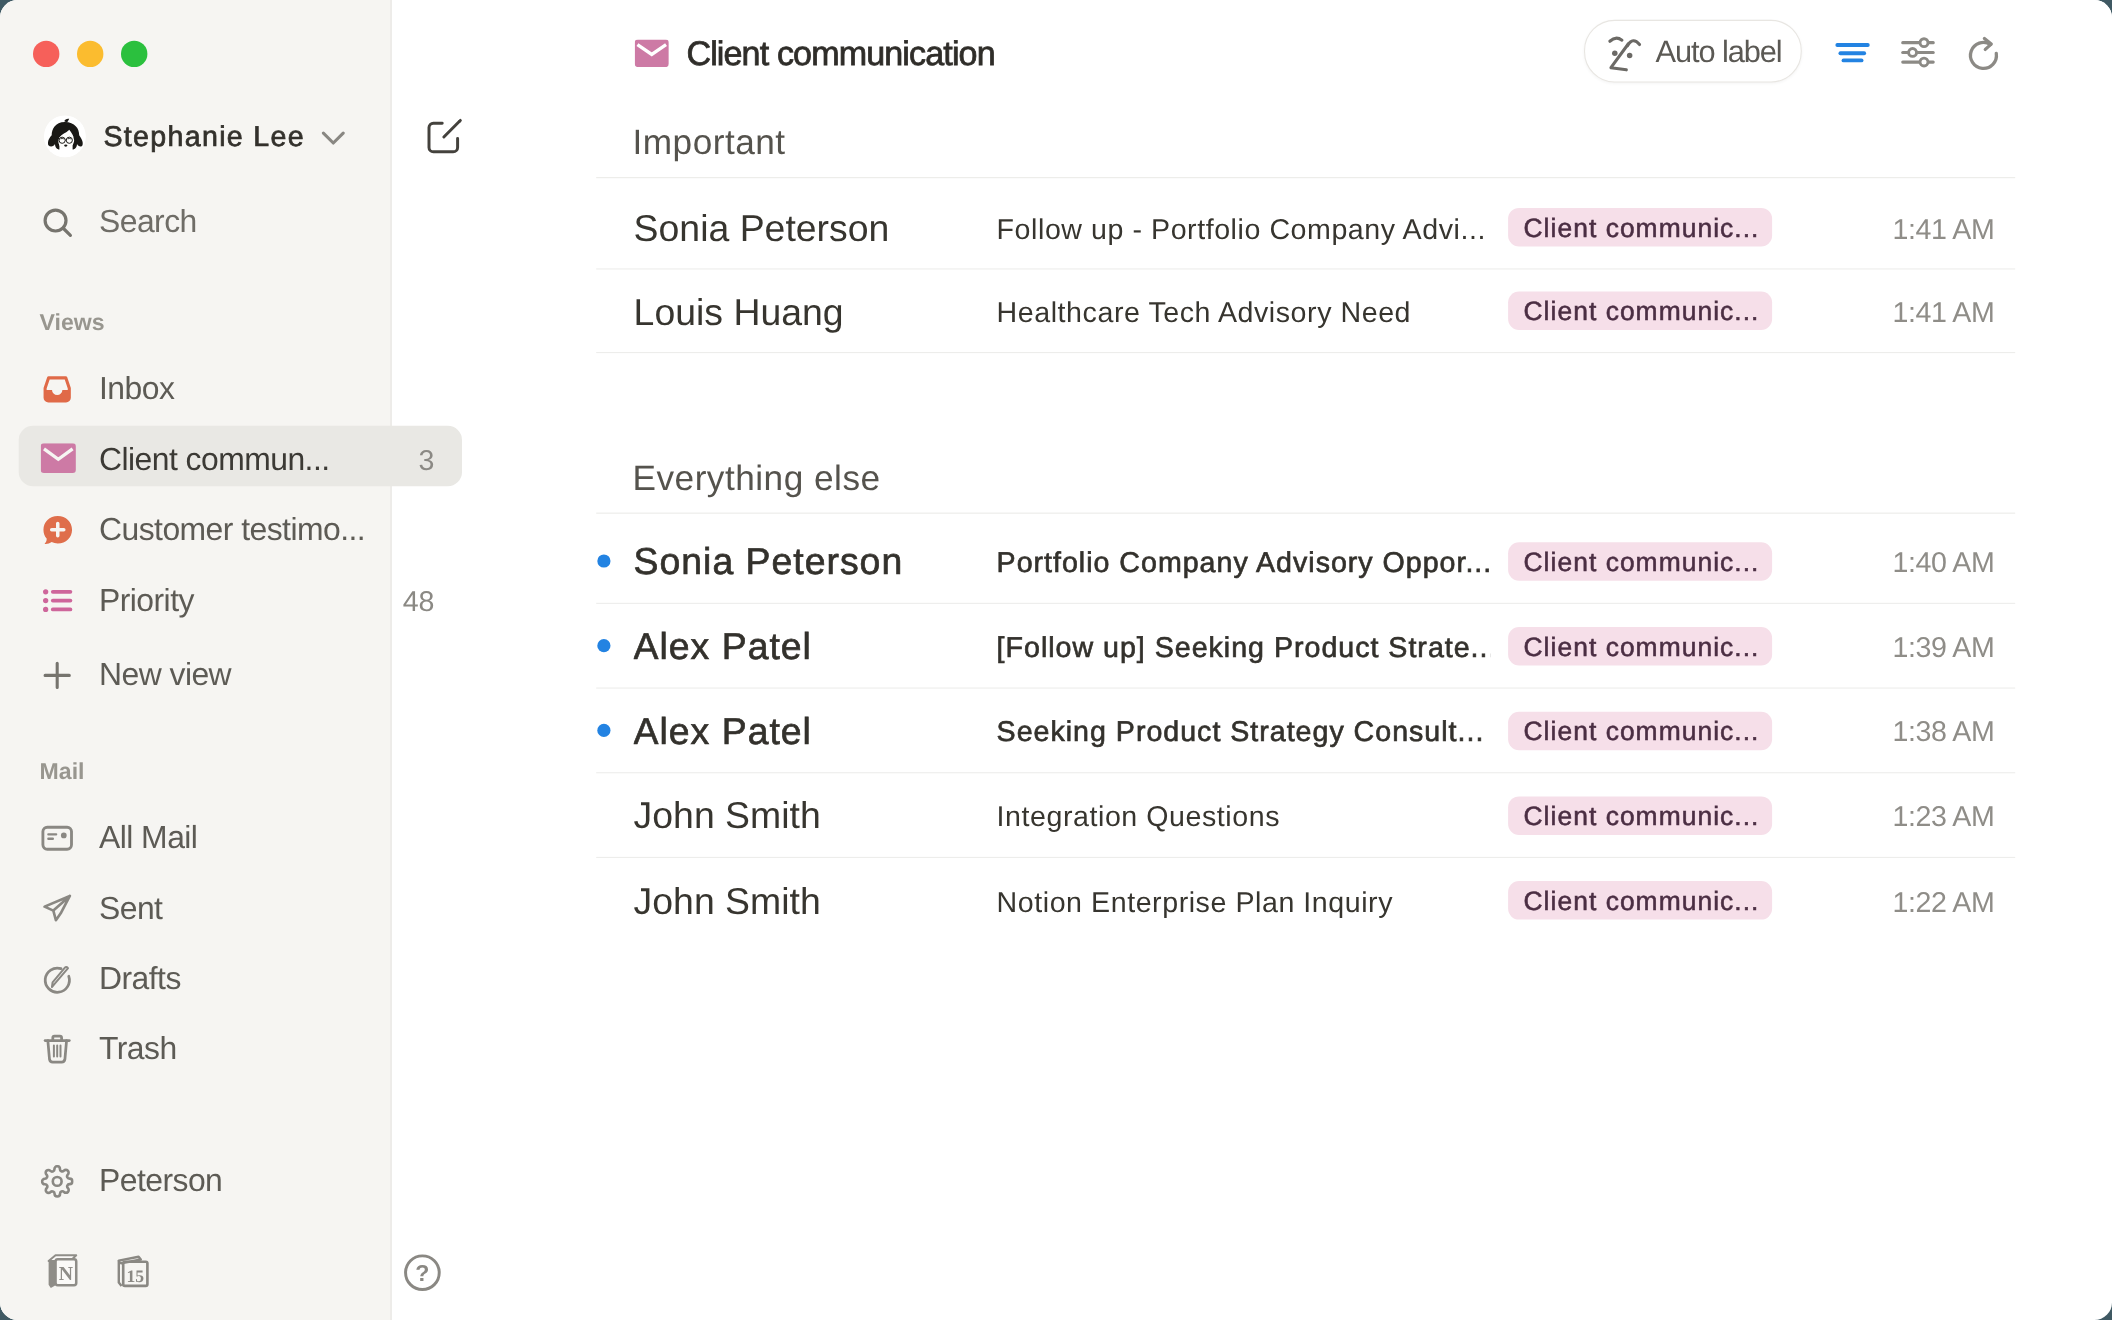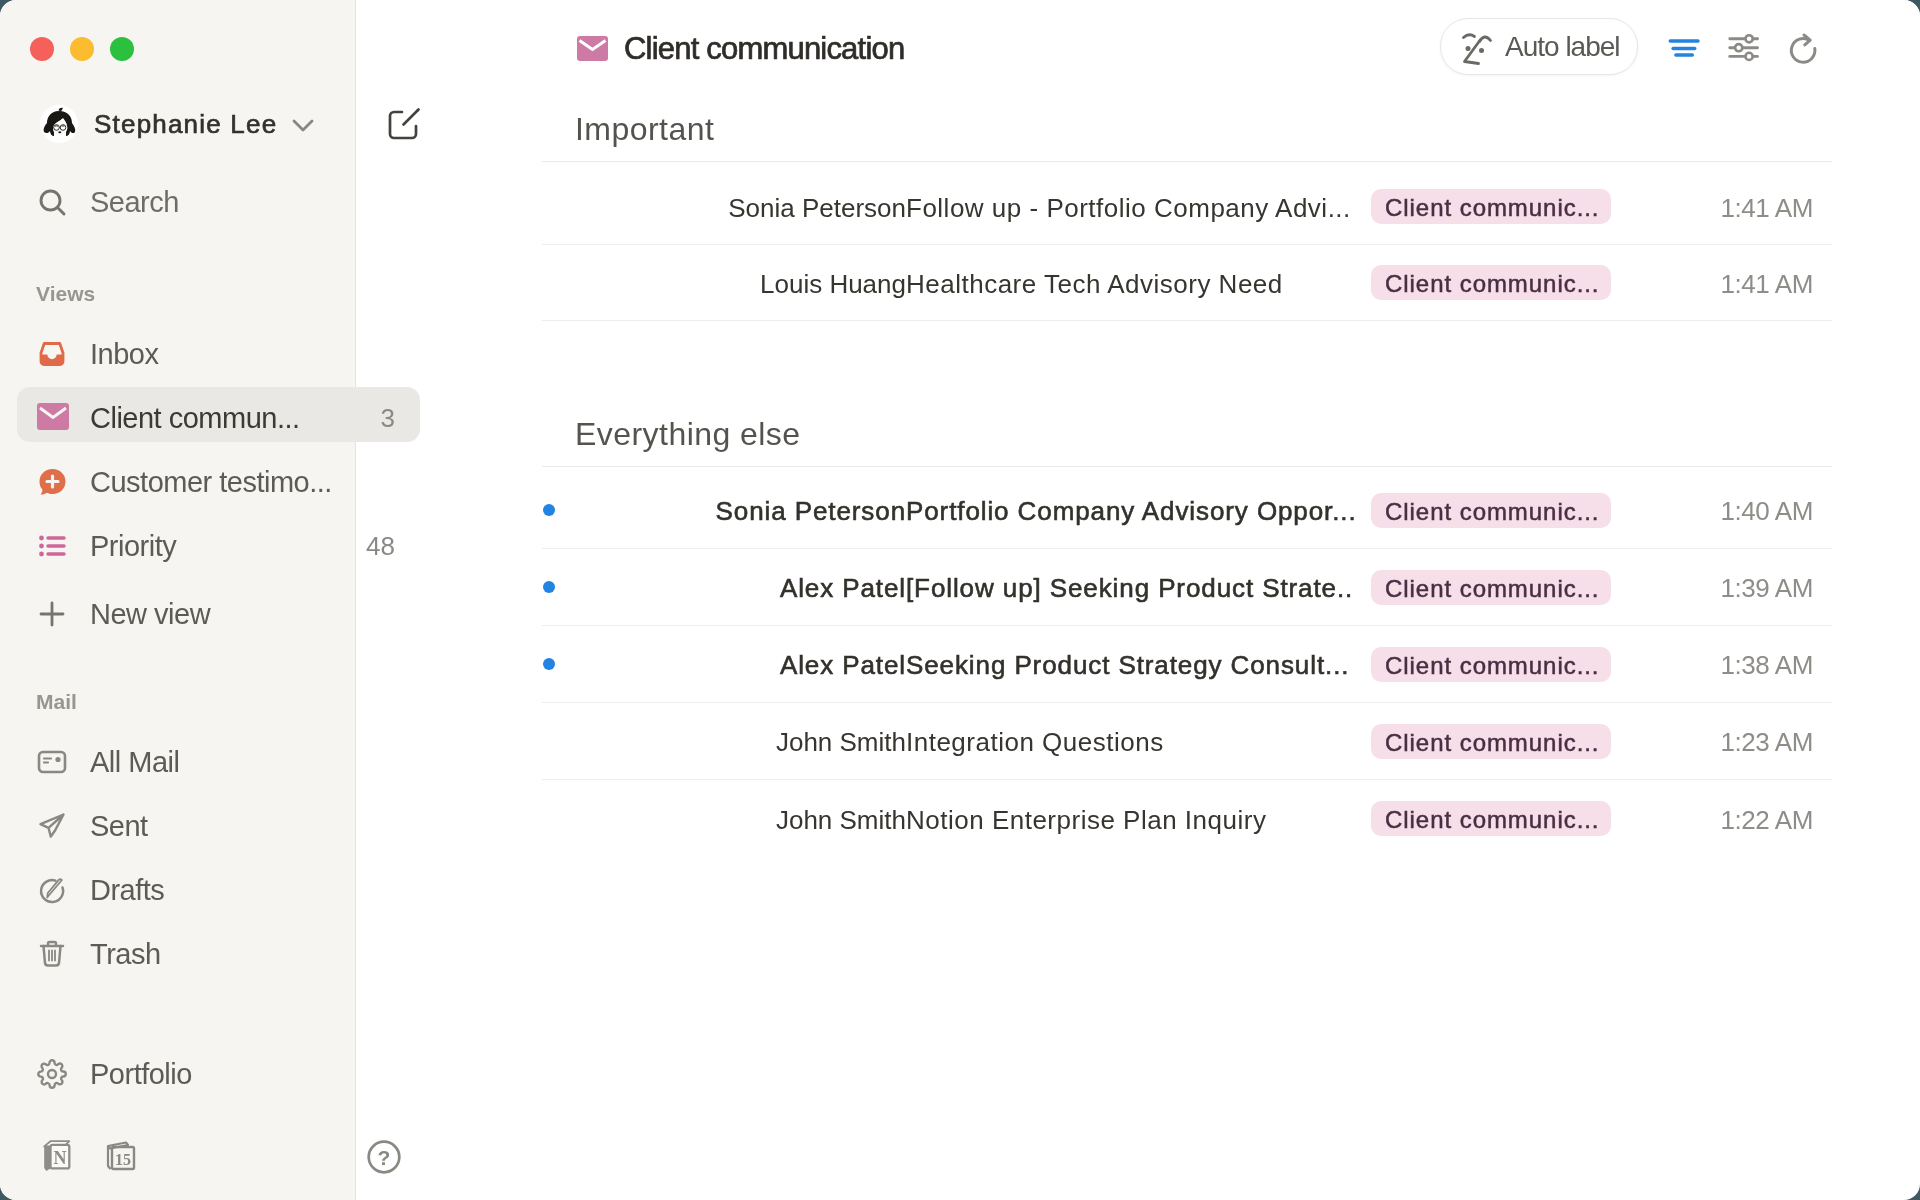--- a/index.html
+++ b/index.html
@@ -26,21 +26,21 @@
 .title { position:absolute; left:183px; top:30px; height:38px; line-height:38px; font-size:31px; font-weight:400; -webkit-text-stroke:0.7px #2f2d29; color:#2f2d29; letter-spacing:-0.8px; }
 .albtn { position:absolute; left:999px; top:18px; width:198px; height:57px; border:1.5px solid #e8e6e2; border-radius:28px; background:#fff; box-shadow:0 1px 3px rgba(0,0,0,0.05); }
 .albtn .t { position:absolute; left:64px; top:0; height:55px; line-height:55px; font-size:28px; color:#5b5954; letter-spacing:-1px; }
 .hico { position:absolute; top:32px; }
 .sech { position:absolute; left:101px; width:1290px; height:66px; line-height:66px; padding-left:33px; font-size:32px; color:#55534d; letter-spacing:0.45px; border-bottom:1px solid #ebebe8; }
 .list { position:absolute; left:101px; width:1290px; padding-top:6px; }
 .row { position:relative; height:76px; border-bottom:1px solid #ededeb; display:flex; align-items:center; padding-left:34px; padding-right:19px; }
 .row.last { border-bottom:none; }
 .ee .row { height:77px; }
 .dot { position:absolute; left:1px; top:32px; width:12px; height:12px; border-radius:50%; background:#2383e2; }
-.sender { position:relative; top:1.5px; width:330px; flex:none; font-size:26px; color:#37352f; letter-spacing:0; white-space:nowrap; overflow:hidden;text-align:right; }
+.sender { position:relative; top:1.5px; width:330px; flex:none; font-size:34px; color:#37352f; letter-spacing:0; white-space:nowrap; overflow:hidden; }
 .subject { position:relative; top:1.5px; width:449px; flex:none; font-size:26px; color:#37352f; letter-spacing:0.5px; white-space:nowrap; overflow:hidden; }
 .unread .sender { font-weight:400; -webkit-text-stroke:0.6px #33312c; color:#33312c; letter-spacing:0.9px; }
 .unread .subject { font-weight:400; -webkit-text-stroke:0.6px #33312c; color:#33312c; letter-spacing:0.9px; }
 .chip { margin-left:16px; flex:none; width:240px; height:35px; border-radius:10px; background:#f6dfe9; color:#4b2e43; font-size:24px; font-weight:400; -webkit-text-stroke:0.5px #4b2e43; line-height:37px; padding-left:14px; letter-spacing:0.95px; white-space:nowrap; overflow:hidden; }
 .time { position:relative; top:1.5px; margin-left:auto; flex:none; font-size:26px; color:#8f8d88; letter-spacing:-0.4px; }
 svg { display:block; }
 </style>
 </head>
 <body>
 <div id="app">
@@ -188,21 +188,21 @@
     <div class="txt">Trash</div>
   </div>
 
   <div class="srow" style="top:1042px;">
     <div class="ic">
           <svg width="30" height="30" viewBox="0 0 24 24" fill="none" stroke="#8a8883" stroke-width="1.9" stroke-linecap="round" stroke-linejoin="round">
       <circle cx="12" cy="12" r="3.2"></circle>
       <path d="M19.4 15a1.65 1.65 0 0 0 .33 1.82l.06.06a2 2 0 0 1 0 2.83 2 2 0 0 1-2.83 0l-.06-.06a1.65 1.65 0 0 0-1.82-.33 1.65 1.65 0 0 0-1 1.51V21a2 2 0 0 1-2 2 2 2 0 0 1-2-2v-.09A1.65 1.65 0 0 0 9 19.4a1.65 1.65 0 0 0-1.82.33l-.06.06a2 2 0 0 1-2.83 0 2 2 0 0 1 0-2.83l.06-.06a1.65 1.65 0 0 0 .33-1.82 1.65 1.65 0 0 0-1.51-1H3a2 2 0 0 1-2-2 2 2 0 0 1 2-2h.09A1.65 1.65 0 0 0 4.6 9a1.65 1.65 0 0 0-.33-1.82l-.06-.06a2 2 0 0 1 0-2.83 2 2 0 0 1 2.83 0l.06.06a1.65 1.65 0 0 0 1.82.33H9a1.65 1.65 0 0 0 1-1.51V3a2 2 0 0 1 2-2 2 2 0 0 1 2 2v.09a1.65 1.65 0 0 0 1 1.51 1.65 1.65 0 0 0 1.82-.33l.06-.06a2 2 0 0 1 2.83 0 2 2 0 0 1 0 2.83l-.06.06a1.65 1.65 0 0 0-.33 1.82V9a1.65 1.65 0 0 0 1.51 1H21a2 2 0 0 1 2 2 2 2 0 0 1-2 2h-.09a1.65 1.65 0 0 0-1.51 1z"></path>
     </svg>
         </div>
-    <div class="txt">Portfolio</div>
+    <div class="txt">Peterson</div>
   </div>
 
   <div style="position:absolute; left:41px; top:1139px;">
         <svg width="30" height="33" viewBox="0 0 30 33">
     <polygon points="3.2,7.4 9.5,2.2 9.5,29.5 5.2,32 3.2,29" fill="#8f8d88"></polygon>
     <polygon points="3.2,7.4 9.5,2.2 28.3,2.2 23,7.4" fill="#fbfaf8" stroke="#8f8d88" stroke-width="1.8" stroke-linejoin="round"></polygon>
     <rect x="9.5" y="5.8" width="18.8" height="23.6" rx="2" fill="#fbfaf8" stroke="#8f8d88" stroke-width="2.3"></rect>
     <text x="19" y="24.5" font-family="Liberation Serif, serif" font-weight="700" font-size="18" fill="#8f8d88" text-anchor="middle">N</text>
   </svg>
       </div>

